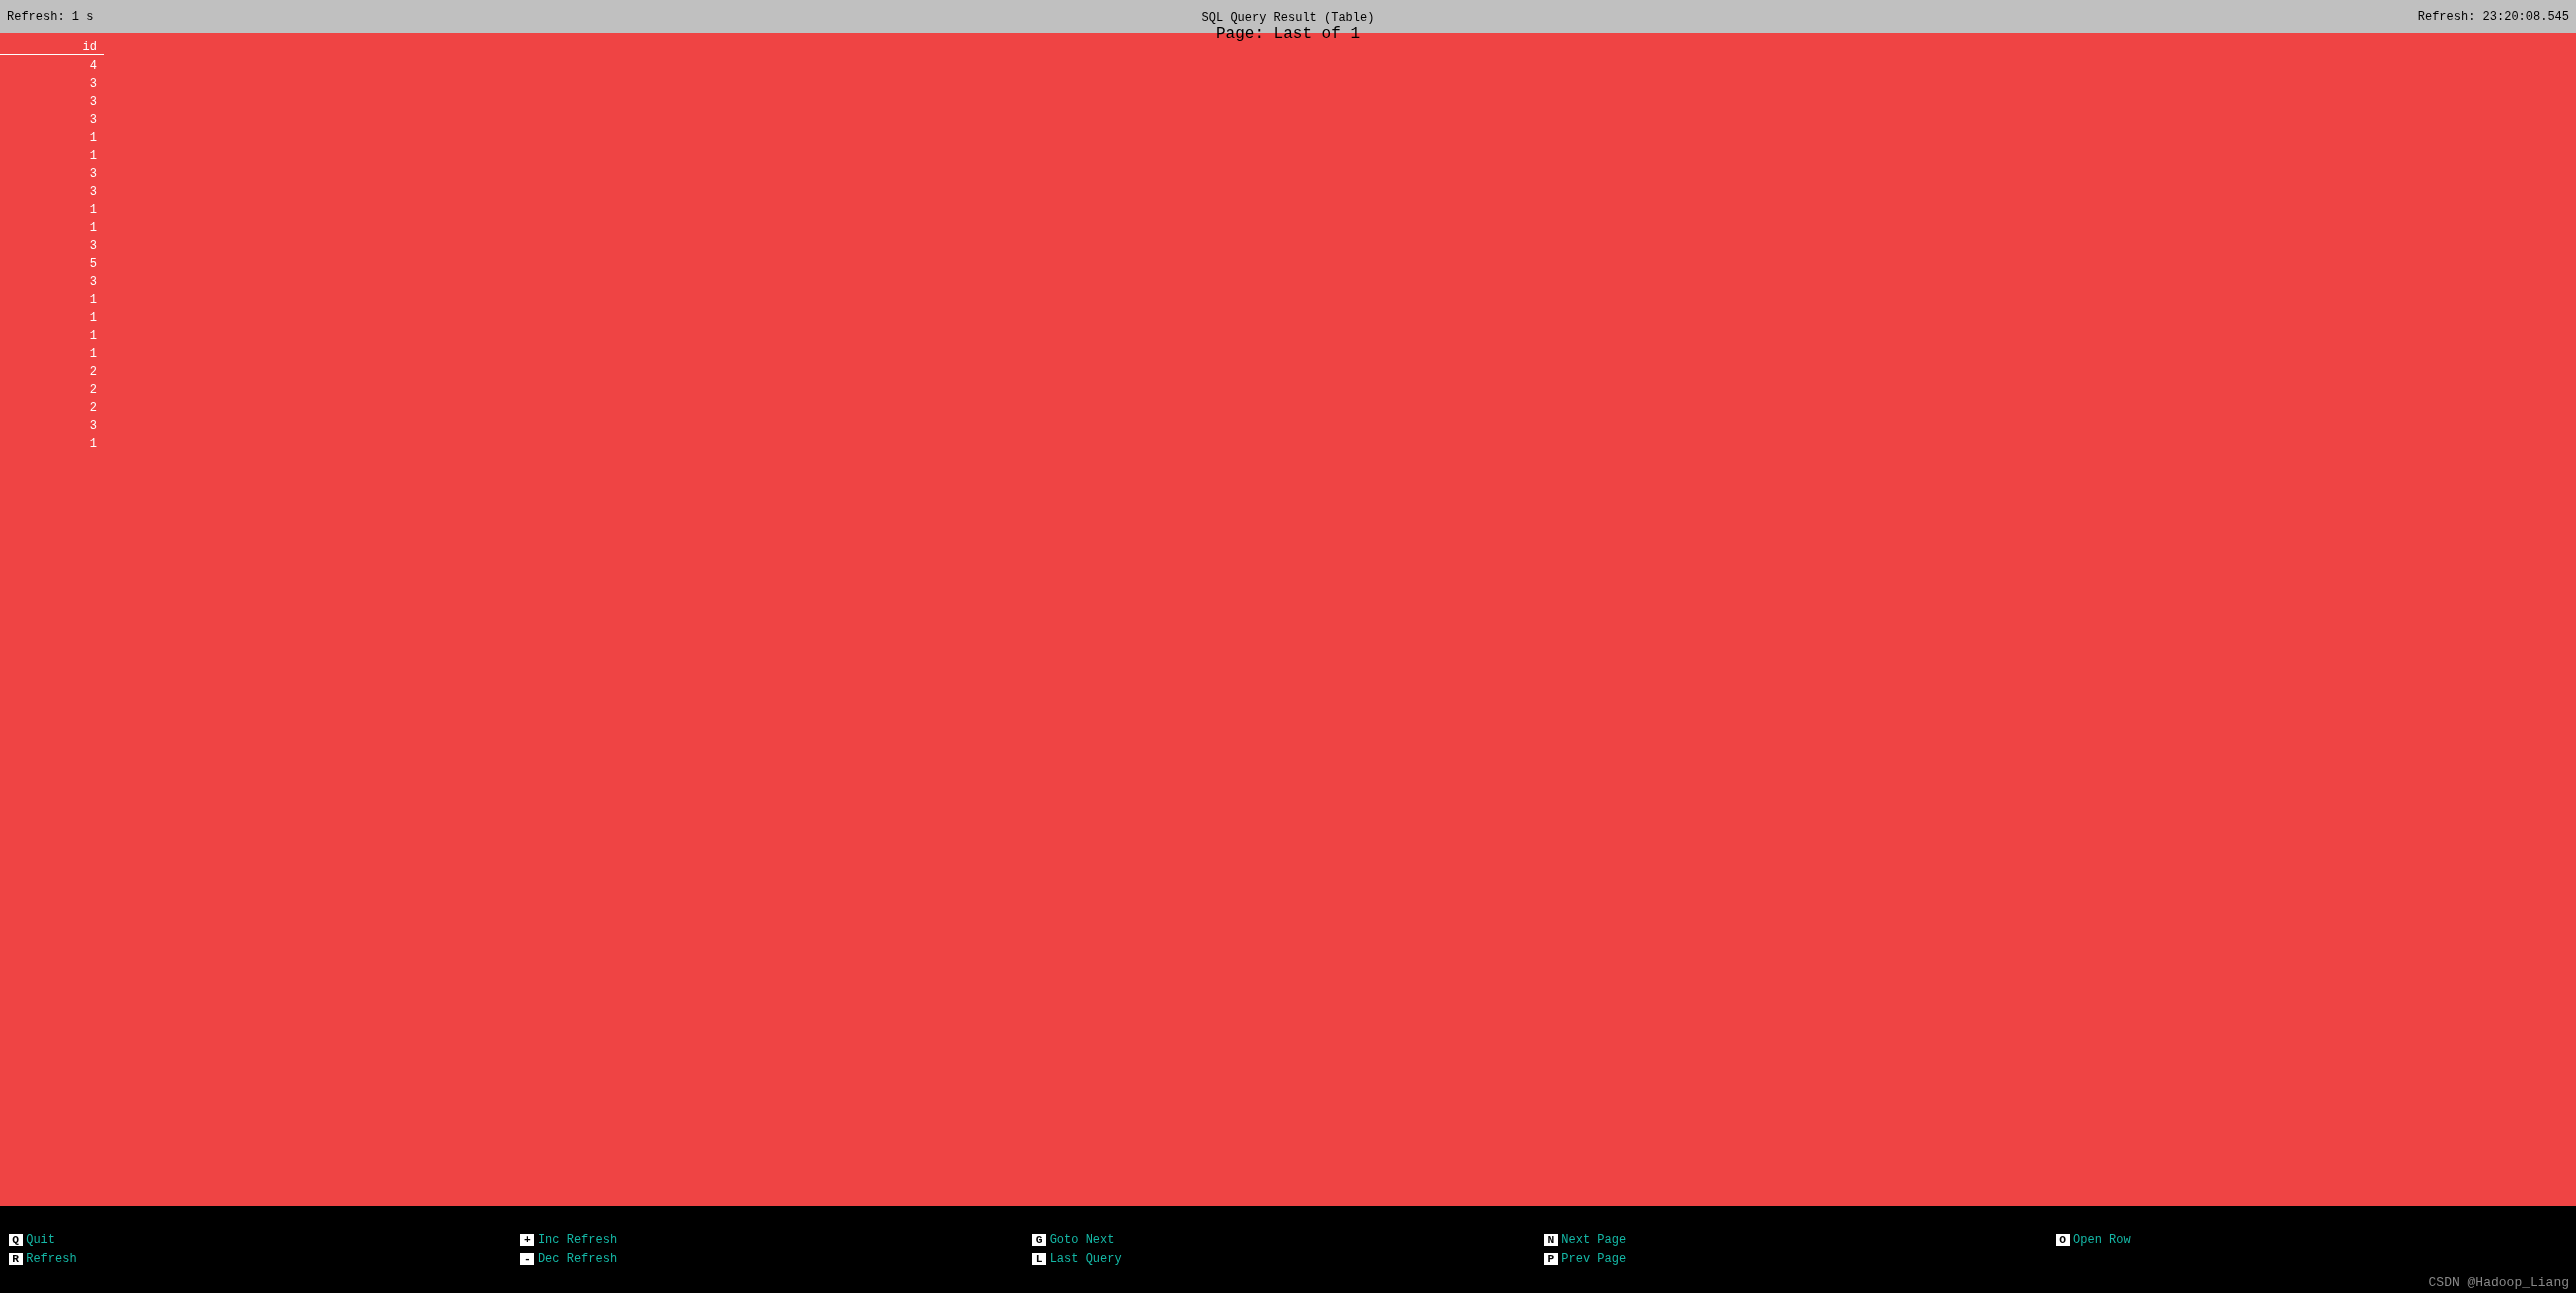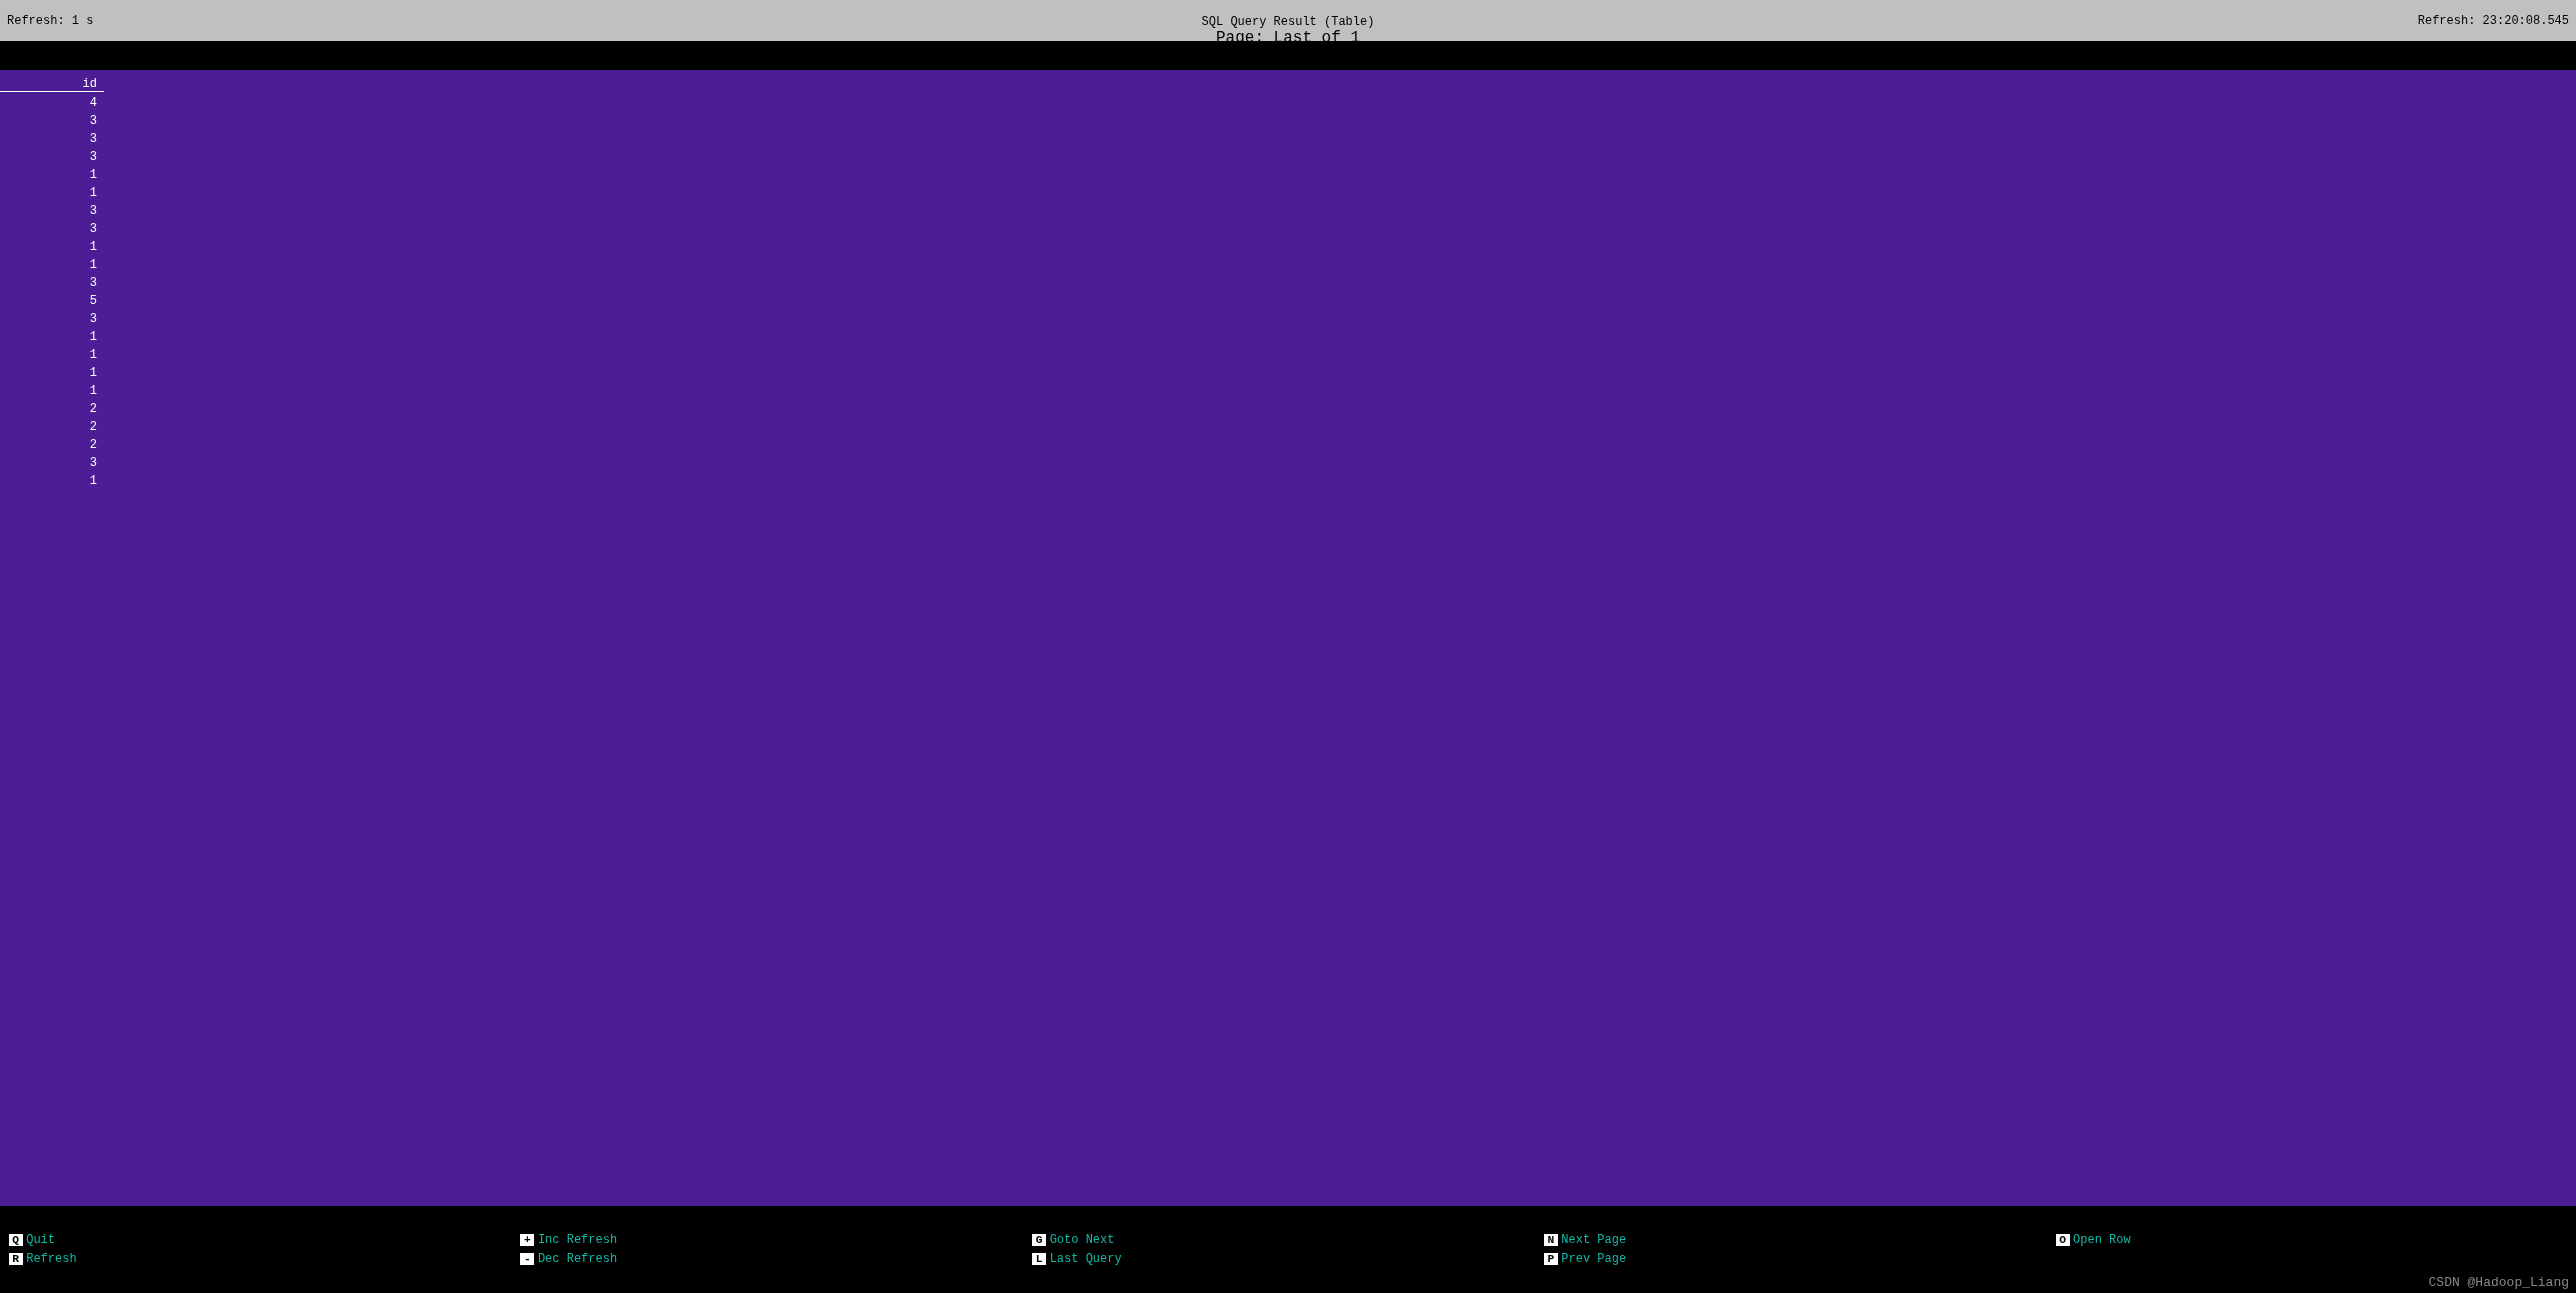--- a/index.html
+++ b/index.html
@@ -19,21 +19,21 @@
       position: relative;
     }
 
     .header-bar {
       background-color: #c0c0c0;
       color: #000000;
       display: flex;
       justify-content: space-between;
       align-items: center;
       padding: 1.7px 7px;
-      height: 41px;
+      height: 33px;
       position: relative;
     }
 
     .header-left {
       font-size: 12px;
       font-weight: normal;
     }
 
     .header-center {
       position: absolute;
@@ -50,26 +50,25 @@
 
     .header-center .page-info {
       font-size: 16px;
     }
 
     .header-right {
       font-size: 12px;
     }
 
     .main-content {
-      background-color: #4c1d95;
+      background-color: #ef4444;
       color: #ffffff;
       padding: 3.5px 0;
       height: calc(1293px - 33px - 87px);
       overflow: hidden;
-      margin-top: 29px;
     }
 
     .column-header {
       text-align: right;
       padding-right: 7px;
       width: 104px;
       font-size: 12px;
       border-bottom: 0.9px solid #ffffff;
       display: inline-block;
     }

